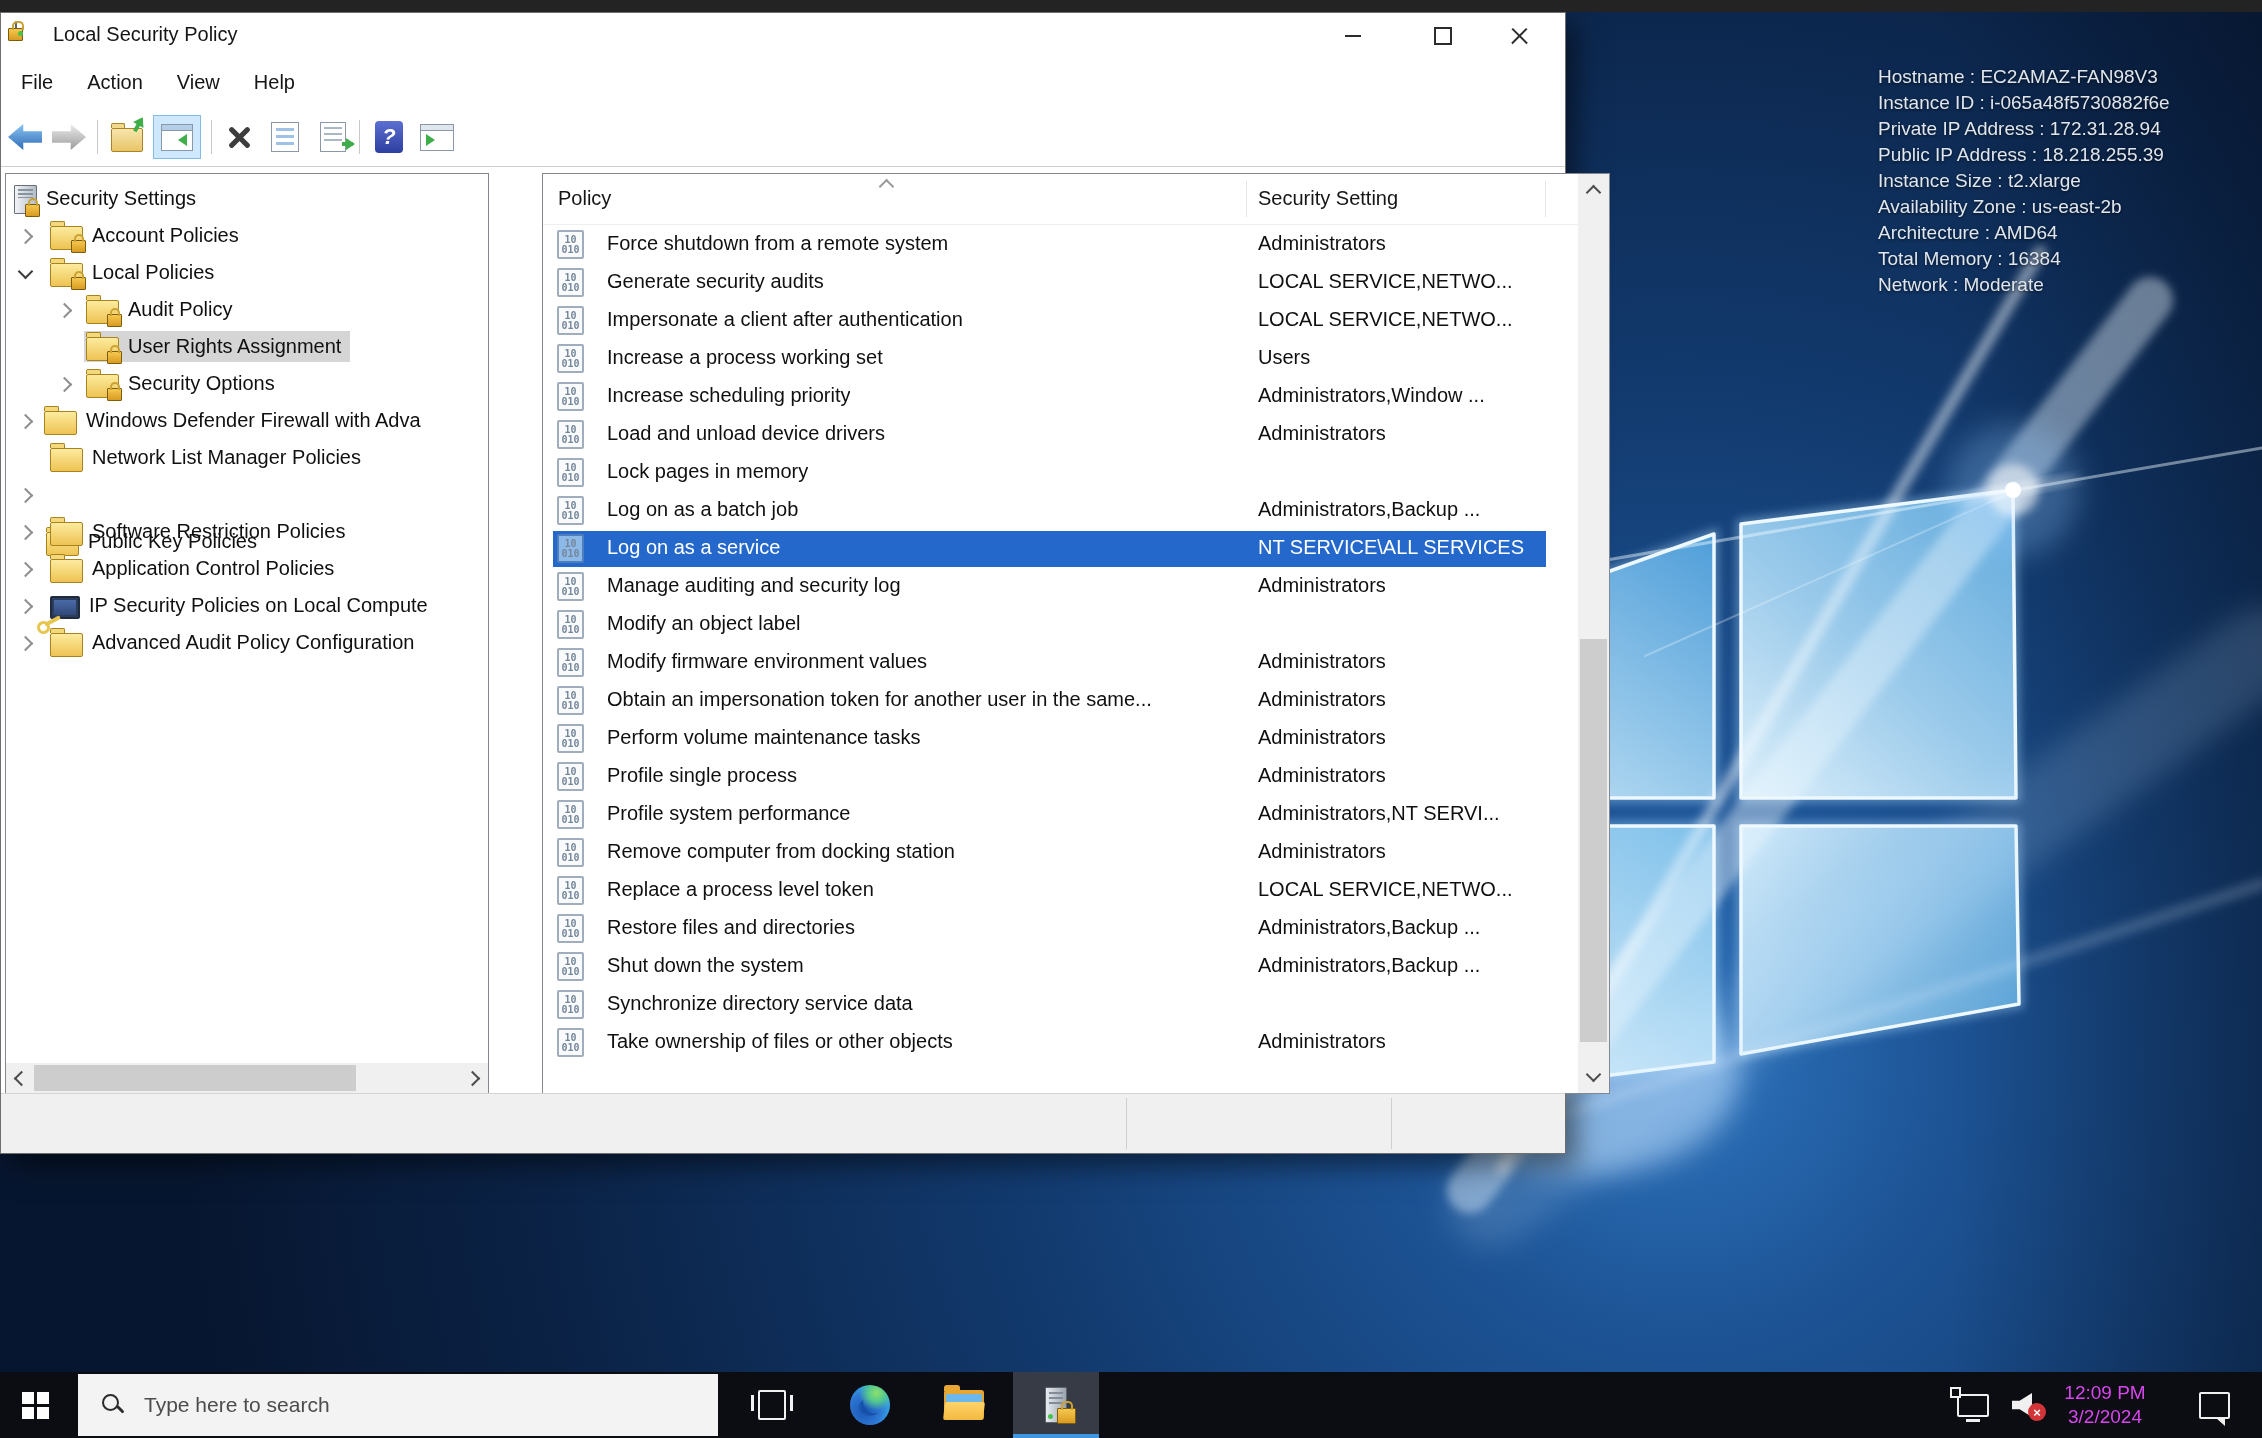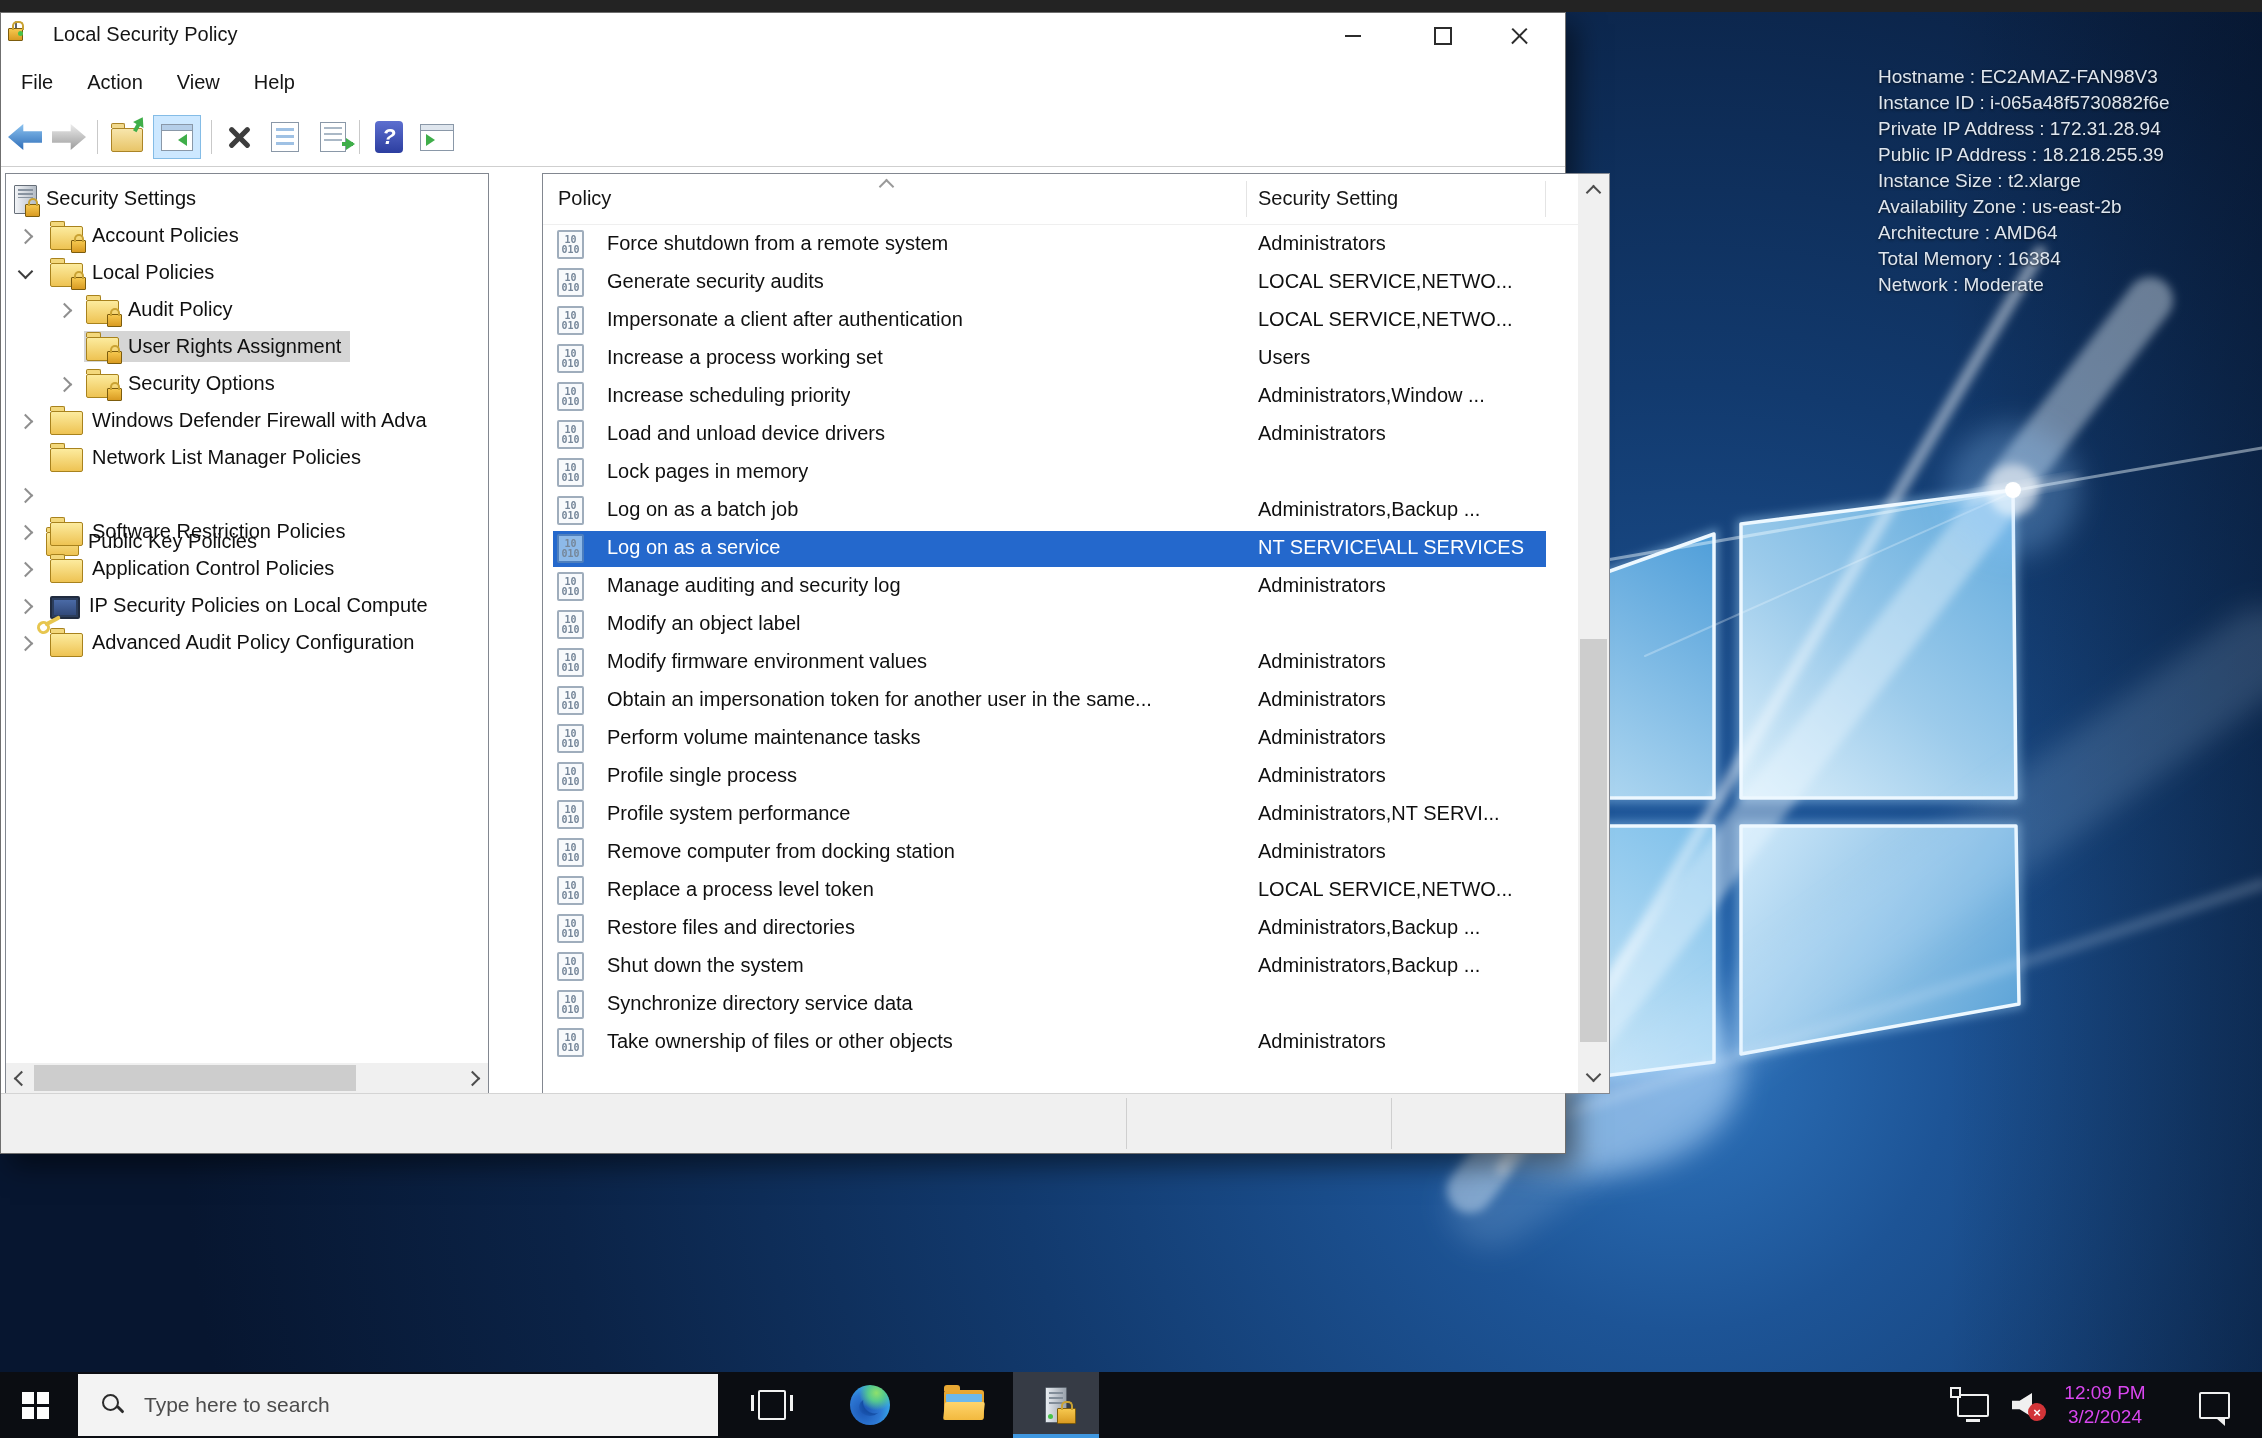--- a/index.html
+++ b/index.html
@@ -376,21 +376,21 @@
             <span class="chev right" style="left: 53px;"></span>
             <span class="tlabelwrap" style="left: 78px;">
               <span class="ic fold">
                 <i class="lk"></i>
               </span>
               <span class="tlabel">Security Options</span>
             </span>
           </div>
           <div class="trow" style="top: 228px;">
             <span class="chev right" style="left: 14px;"></span>
-            <span class="tlabelwrap" style="left: 42px;">
+            <span class="tlabelwrap" style="left: 36px;">
               <span class="ic fold"></span>
               <span class="tlabel">Windows Defender Firewall with Adva</span>
             </span>
           </div>
           <div class="trow" style="top: 265px;">
             <span class="tlabelwrap" style="left: 42px;">
               <span class="ic fold"></span>
               <span class="tlabel">Network List Manager Policies</span>
             </span>
           </div>

